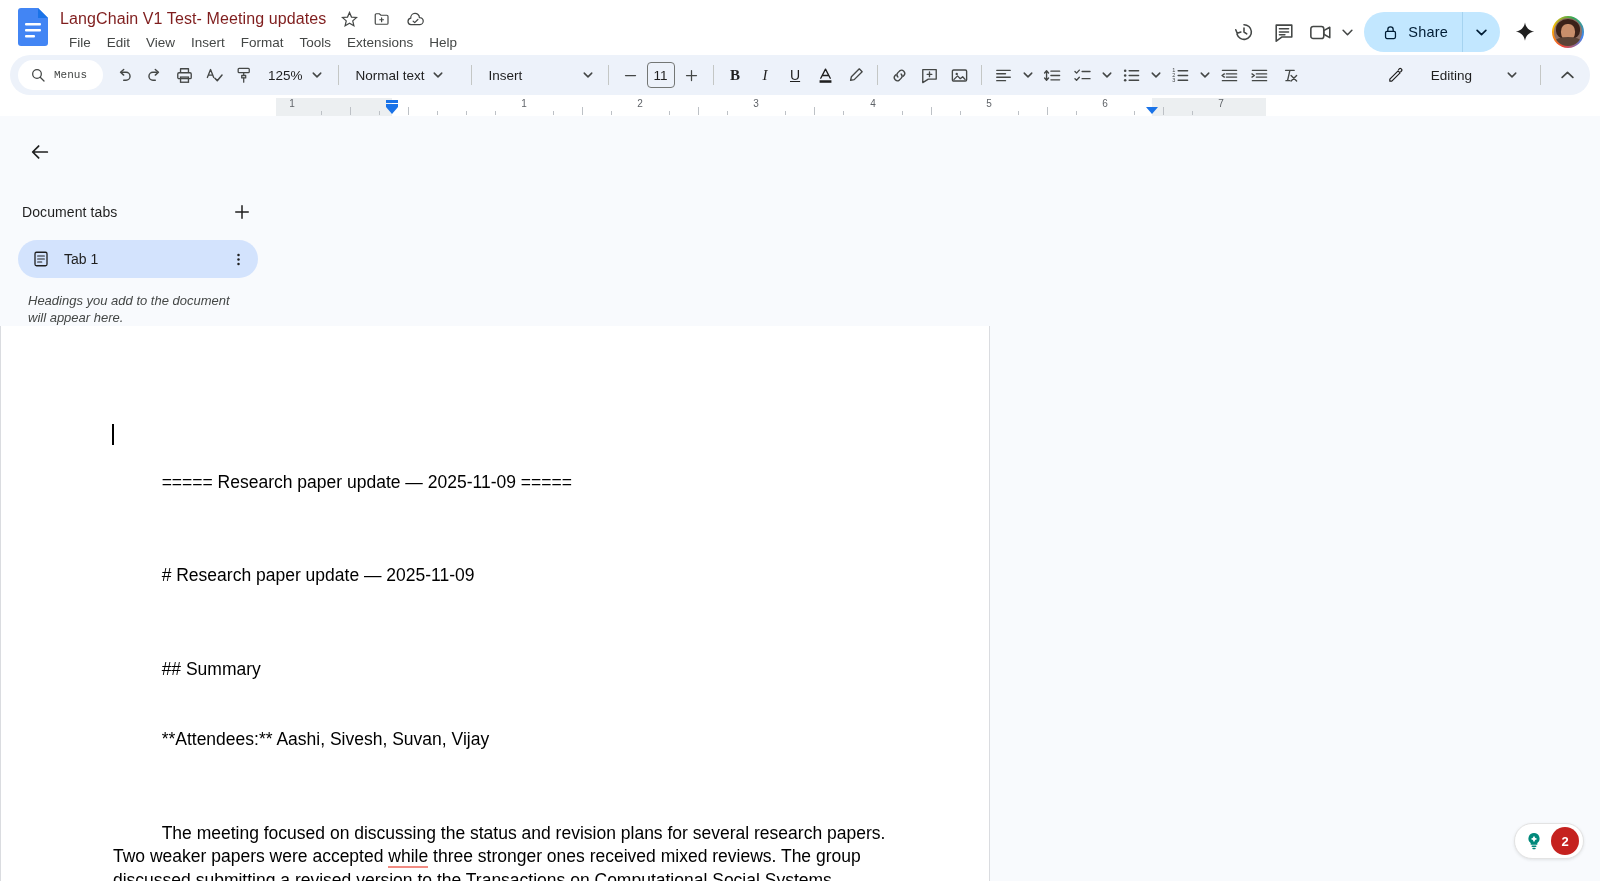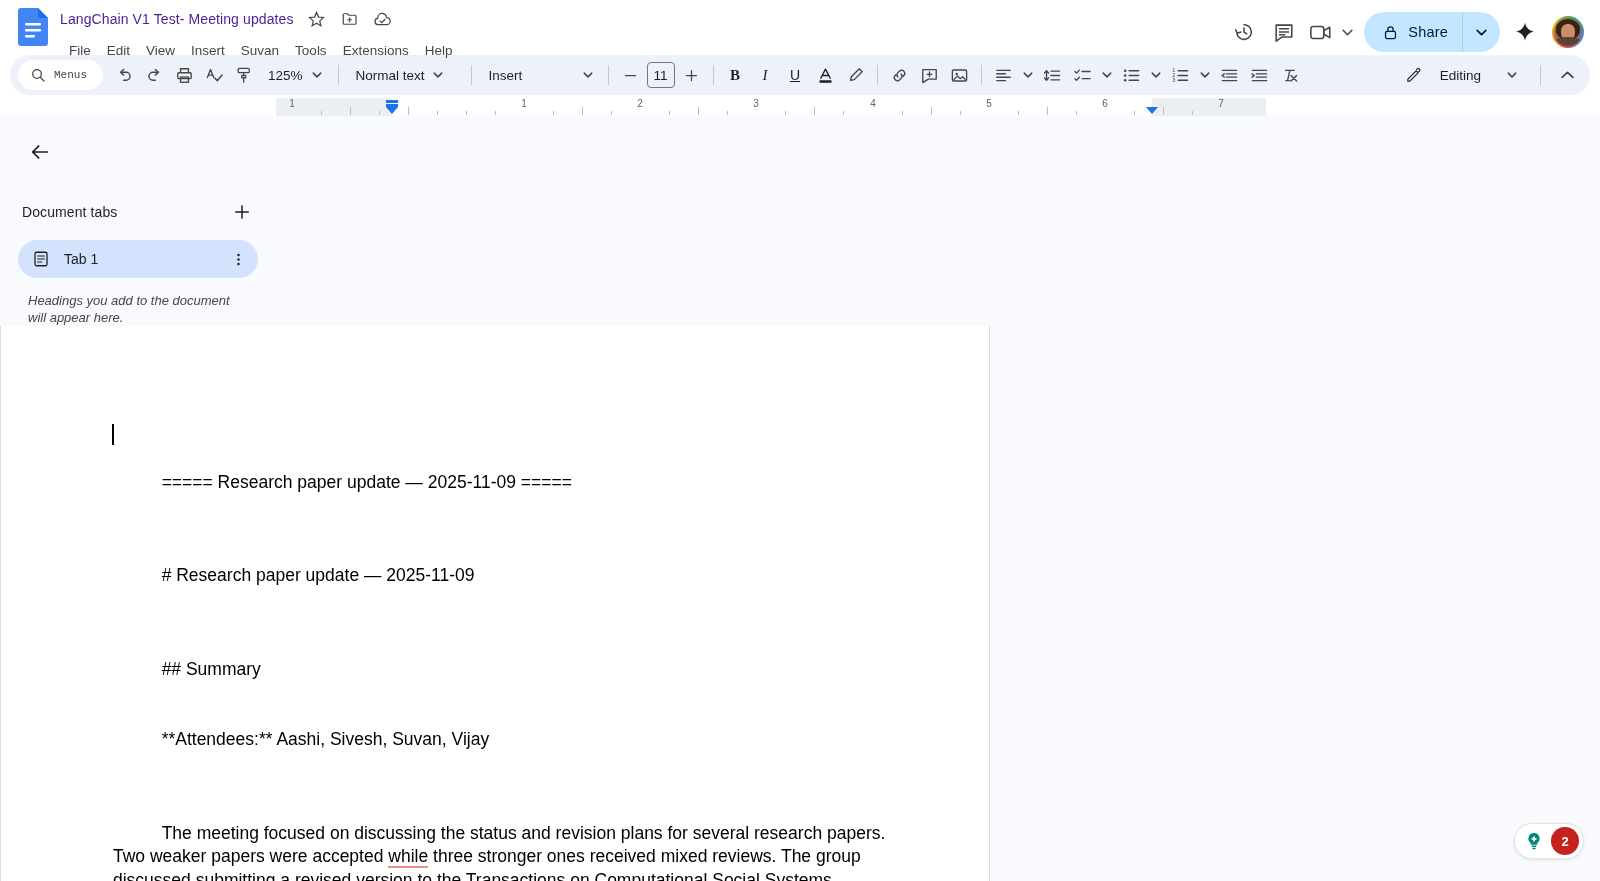--- a/index.html
+++ b/index.html
@@ -25,35 +25,34 @@
   .docs-logo {
     width: 38px; height: 38px;
     margin-right: 8px;
     flex: 0 0 auto;
     display: flex; align-items: center; justify-content: center;
     margin-top: 2px;
   }
   .title-block { flex: 1 1 auto; min-width: 0; padding-top: 1px; }
   .title-row { display: flex; align-items: center; gap: 13px; height: 24px; }
   .doc-title {
-    font-size: 14px;
-    color: #4c1d95;
+    font-size: 16px;
+    color: #7f1d1d;
     letter-spacing: .1px;
     white-space: nowrap;
   }
   .title-icon { width: 20px; height: 20px; display:flex; align-items:center; justify-content:center; cursor: pointer; }
   .menu-row { display: flex; align-items: center; gap: 0px; margin-top: 2px; margin-left: 1px; }
   .menu-item {
     font-size: 13.5px;
     color: #444746;
     padding: 2px 8px;
     border-radius: 4px;
     cursor: pointer;
     white-space: nowrap;
-    margin-top: 8px;
   }
 
   .top-right {
     display: flex; align-items: center; gap: 0px;
     margin-left: auto;
     padding-top: 6px;
   }
   .tr-icon {
     width: 40px; height: 40px;
     display: flex; align-items: center; justify-content: center;
@@ -156,21 +155,21 @@
   .fs-box {
     width: 28px; height: 26px;
     border: 1px solid #747775;
     border-radius: 4px;
     display:flex; align-items:center; justify-content:center;
     font-size: 13.5px; color:#1f1f1f;
     background: transparent;
     cursor: text;
   }
   .editing-pill {
-    display:flex; align-items:center; gap: 18px;
+    display:flex; align-items:center; gap: 27px;
     height: 32px;
     border-radius: 16px;
     padding: 0 8px 0 12px;
     margin-left: auto;
     cursor: pointer;
     justify-content: center;
   }
   .editing-pill .lbl { font-size: 13.5px; color:#1f1f1f; }
   .collapse-btn { width: 30px; height:30px; display:flex;align-items:center;justify-content:center;border-radius:50%;cursor:pointer; margin-left: 4px;}
 
@@ -368,21 +367,21 @@
           <path d="M6.2 18.5A4.2 4.2 0 0 1 6 10.2 5.5 5.5 0 0 1 17 9.6a3.9 3.9 0 0 1 .6 8.9z" fill="none" stroke="#444746" stroke-width="1.6"></path>
           <path d="M9 14l2 2 4-4" fill="none" stroke="#444746" stroke-width="1.6" stroke-linecap="round" stroke-linejoin="round"></path>
         </svg>
       </div>
     </div>
     <div class="menu-row">
       <div class="menu-item">File</div>
       <div class="menu-item">Edit</div>
       <div class="menu-item">View</div>
       <div class="menu-item">Insert</div>
-      <div class="menu-item">Suvan</div>
+      <div class="menu-item">Format</div>
       <div class="menu-item">Tools</div>
       <div class="menu-item">Extensions</div>
       <div class="menu-item">Help</div>
     </div>
   </div>
 
   <div class="top-right">
     <div class="tr-icon">
       <svg width="22" height="22" viewBox="0 0 24 24">
         <path d="M12 4a8 8 0 1 1-7.6 10.4" fill="none" stroke="#444746" stroke-width="1.7" stroke-linecap="round"></path>

